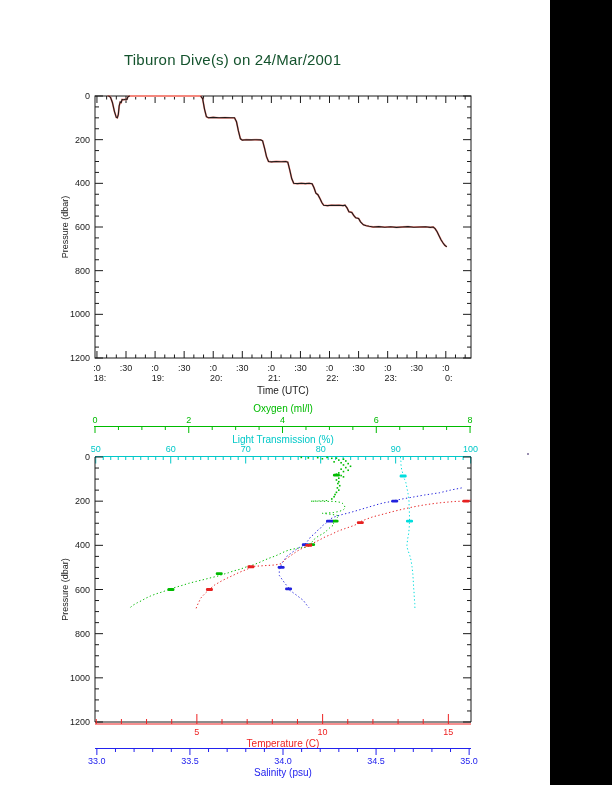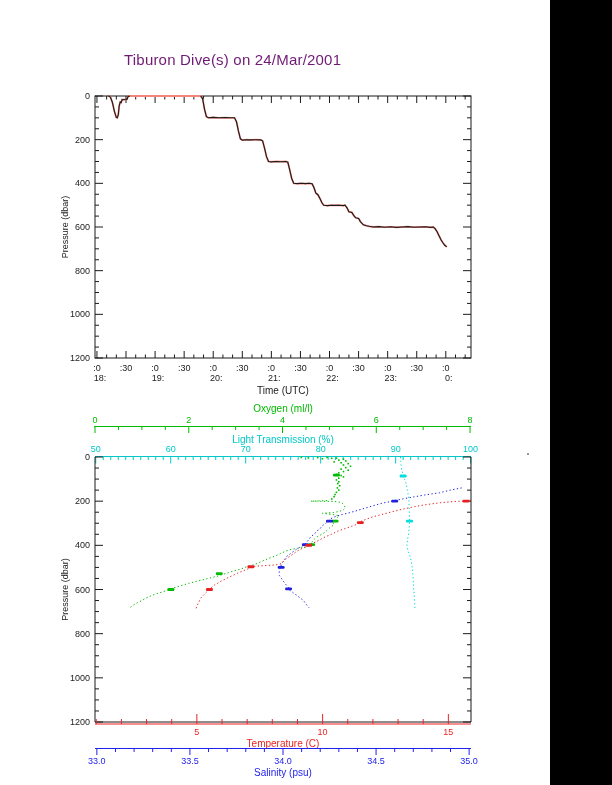--- a/index.html
+++ b/index.html
@@ -1,19 +1,19 @@
 <!DOCTYPE html>
 <html><head>
 <meta charset="utf-8">
 <style>
   html,body{margin:0;padding:0;background:#ffffff;}
   #stage{position:relative;width:612px;height:785px;background:#ffffff;overflow:hidden;
          font-family:"Liberation Sans","DejaVu Sans",sans-serif;}
   #right-bar{position:absolute;top:0;right:0;width:62px;height:785px;background:#000000;}
-  #main-title{position:absolute;left:124px;top:51px;font-size:15px;color:#701a75;
+  #main-title{position:absolute;left:124px;top:51px;font-size:15px;color:#14532d;
               letter-spacing:0.2px;white-space:nowrap;}
   #plots{position:absolute;left:0;top:0;}
   #speck{position:absolute;width:2px;height:2px;background:#9a8fb0;left:527px;top:453px;}
   svg text{font-family:"Liberation Sans","DejaVu Sans",sans-serif;}
 </style>
 </head>
 <body>
 
 <div id="stage">
   <div id="main-title">Tiburon Dive(s) on 24/Mar/2001</div>

